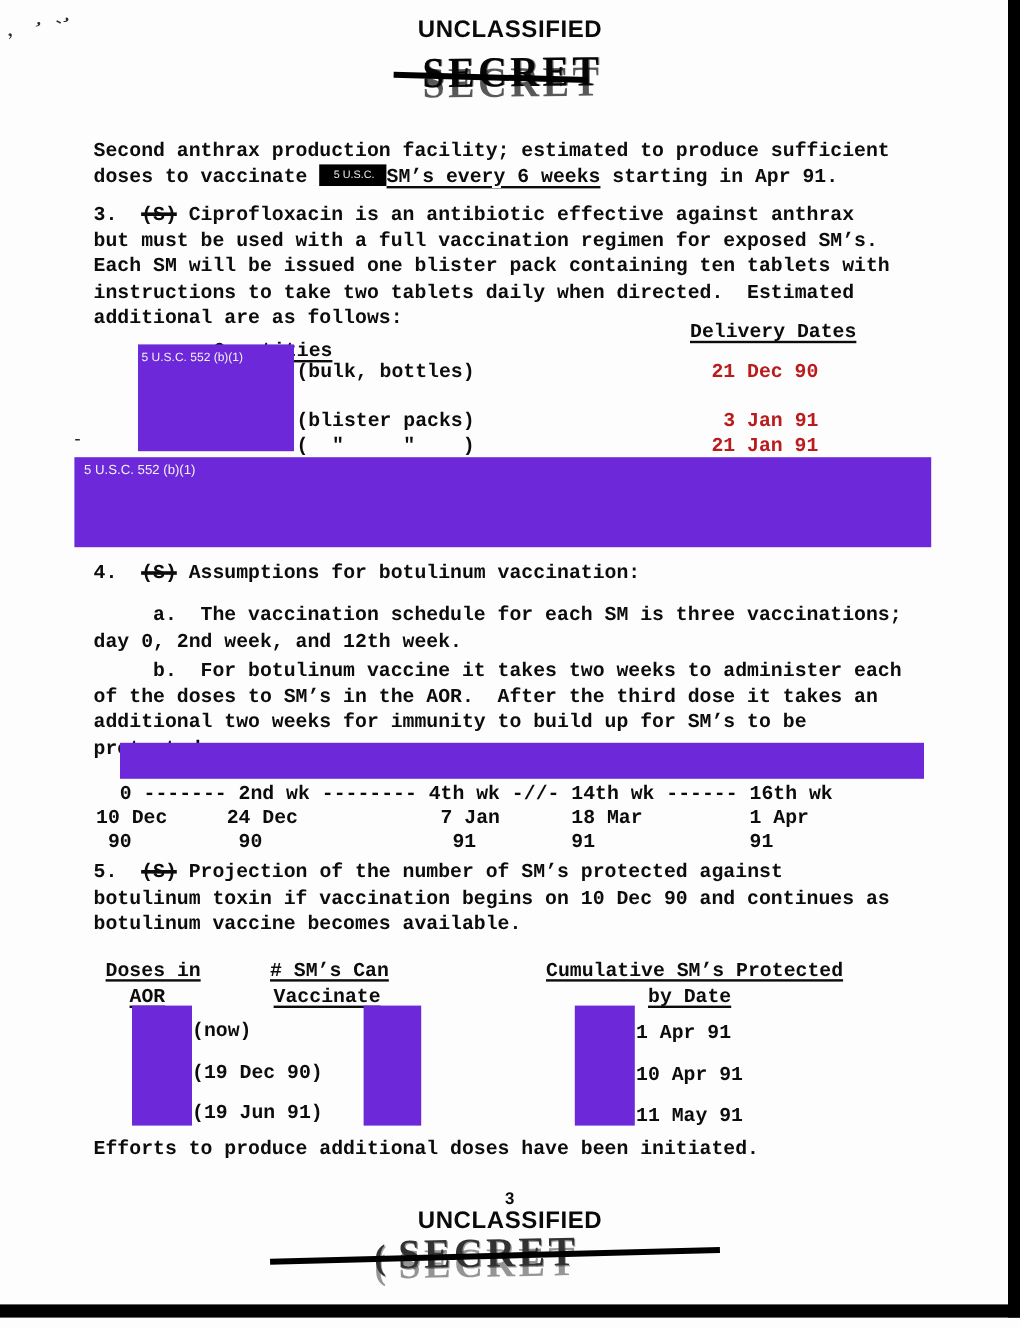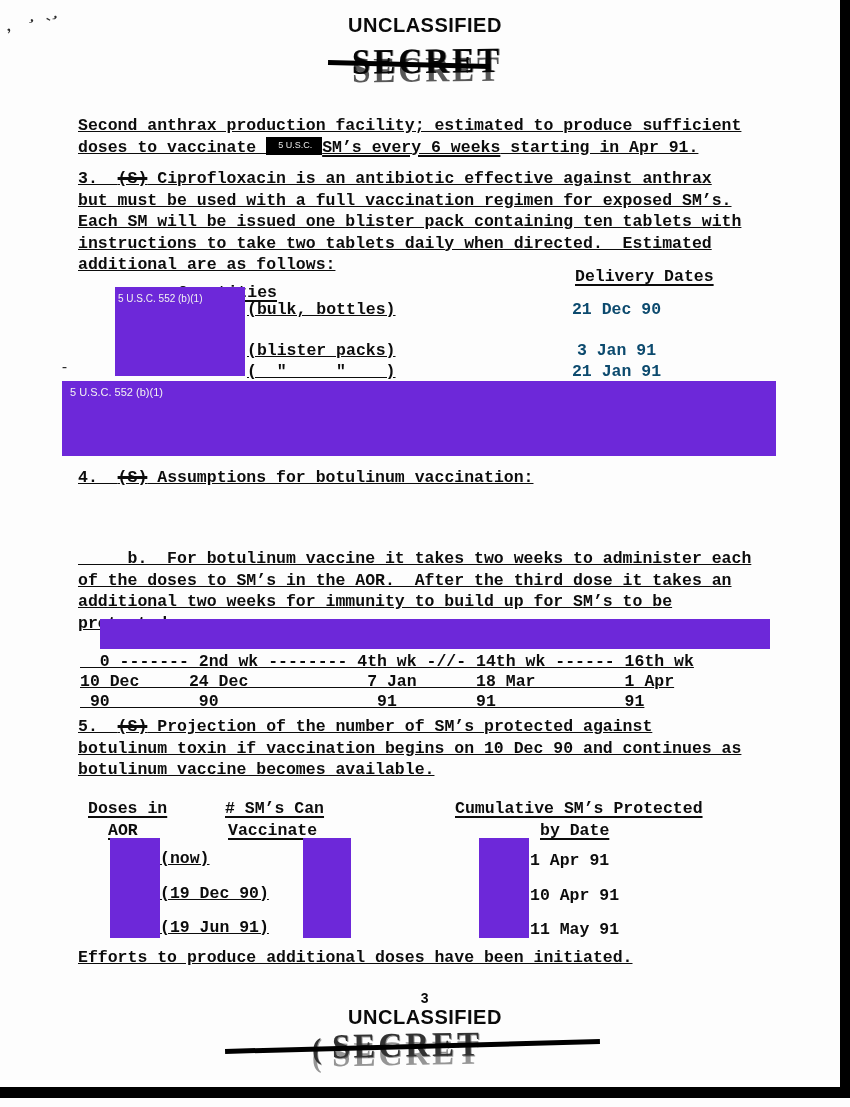--- a/index.html
+++ b/index.html
@@ -4,21 +4,21 @@
 <style>
   html,body { margin:0; padding:0; background:#ffffff; }
   .page {
     position:relative; width:850px; height:1107px;
     background:#fdfdfd; overflow:hidden;
     font-family:"Liberation Mono", monospace;
   }
   .mono {
     position:absolute; margin:0;
     font:700 16.5px/21.5px "Liberation Mono", monospace;
-    color:#0c0c0c; white-space:pre; letter-spacing:0;text-decoration:underline;
+    color:#0c0c0c; white-space:pre; letter-spacing:0;
   }
   .strike-s { text-decoration:line-through; text-decoration-thickness:3px; }
   .u { text-decoration:underline; text-decoration-thickness:2px; text-underline-offset:3px; }
   .redact { position:absolute; background:#6d28d9; }
   .redact-label {
     display:block; color:#f2f2f2; text-align:left;
     font:400 11px/13px "Liberation Sans", sans-serif;
     padding:5px 0 0 8px;
   }
   .inline-redact {
@@ -35,22 +35,22 @@
   .secret {
     position:absolute;
     font:700 33px/34px "Liberation Serif", serif;
     letter-spacing:3px; color:#060606;
     transform:scaleY(1.08) rotate(-0.6deg);
     text-shadow:0 8px 0 rgba(0,0,0,0.65), 1px 0 0 rgba(0,0,0,0.5);
   }
   .secret.bottom { opacity:0.82; transform:scaleY(1.05) rotate(-1deg);
     text-shadow:0 8px 0 rgba(0,0,0,0.5), 1px 1px 0 rgba(0,0,0,0.45); }
   .strike-line { position:absolute; background:#000; height:5px; }
-  .qdate { position:absolute; left:539px; width:155px; text-align:center;
-    font:700 16.5px/21.5px "Liberation Mono", monospace; color:#0c4a6e; white-space:pre; }
+  .qdate { position:absolute; left:527px; width:155px; text-align:right;
+    font:700 16.5px/21.5px "Liberation Mono", monospace; color:#b91c1c; white-space:pre; }
   .pdate { position:absolute; left:530px; width:170px; text-align:left;
     font:700 16.5px/21.5px "Liberation Mono", monospace; color:#0c0c0c; white-space:pre; }
   .hdr { position:absolute; margin:0; font:700 16.5px/21.5px "Liberation Mono", monospace;
     color:#0c0c0c; white-space:pre; text-decoration:underline;
     text-decoration-thickness:2px; text-underline-offset:3px; }
   .ink { position:absolute; font:700 15px "Liberation Serif", serif; color:#2b2b2b; }
   .bar { position:absolute; background:#000; }
 </style>
 </head>
 <body>
@@ -95,20 +95,22 @@
   </div>
 
   <span class="ink" style="left:62px;top:358px">-</span>
 
   <div class="redact" style="left:62px;top:381px;width:714px;height:75px">
     <span class="redact-label">5 U.S.C. 552 (b)(1)</span>
   </div>
 
   <pre class="mono" style="left:78px;top:467px"><span>4.  </span><span class="strike-s">(S)</span><span> Assumptions for botulinum vaccination:</span></pre>
 
+  <pre class="mono" style="left:78px;top:502px">     a.  The vaccination schedule for each SM is three vaccinations;
+day 0, 2nd week, and 12th week.</pre>
   <pre class="mono" style="left:78px;top:548px">     b.  For botulinum vaccine it takes two weeks to administer each
 of the doses to SM’s in the AOR.  After the third dose it takes an
 additional two weeks for immunity to build up for SM’s to be
 protected.</pre>
 
   <div class="redact" style="left:100px;top:619px;width:670px;height:30px"></div>
 
   <pre class="mono" style="left:80px;top:652px;line-height:20px">  0 ------- 2nd wk -------- 4th wk -//- 14th wk ------ 16th wk
 10 Dec     24 Dec            7 Jan      18 Mar         1 Apr
  90         90                91        91             91</pre>

